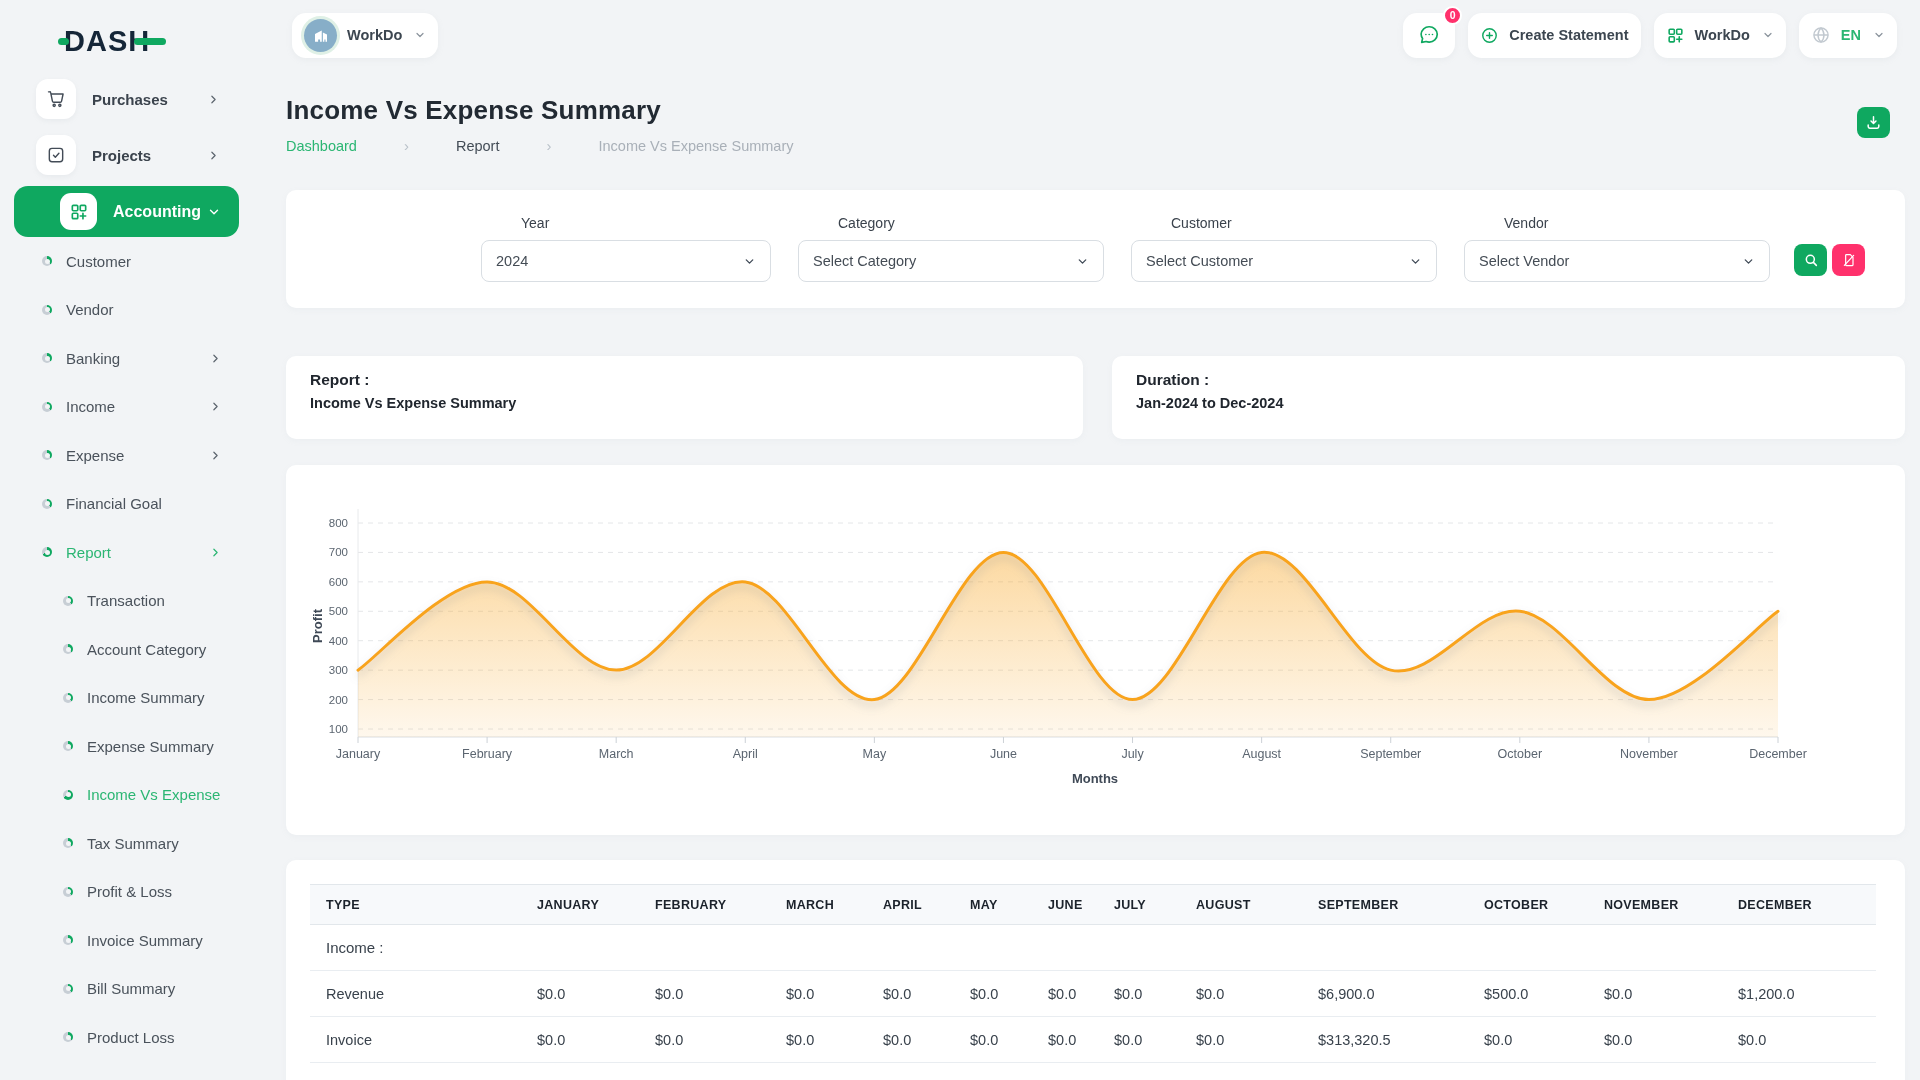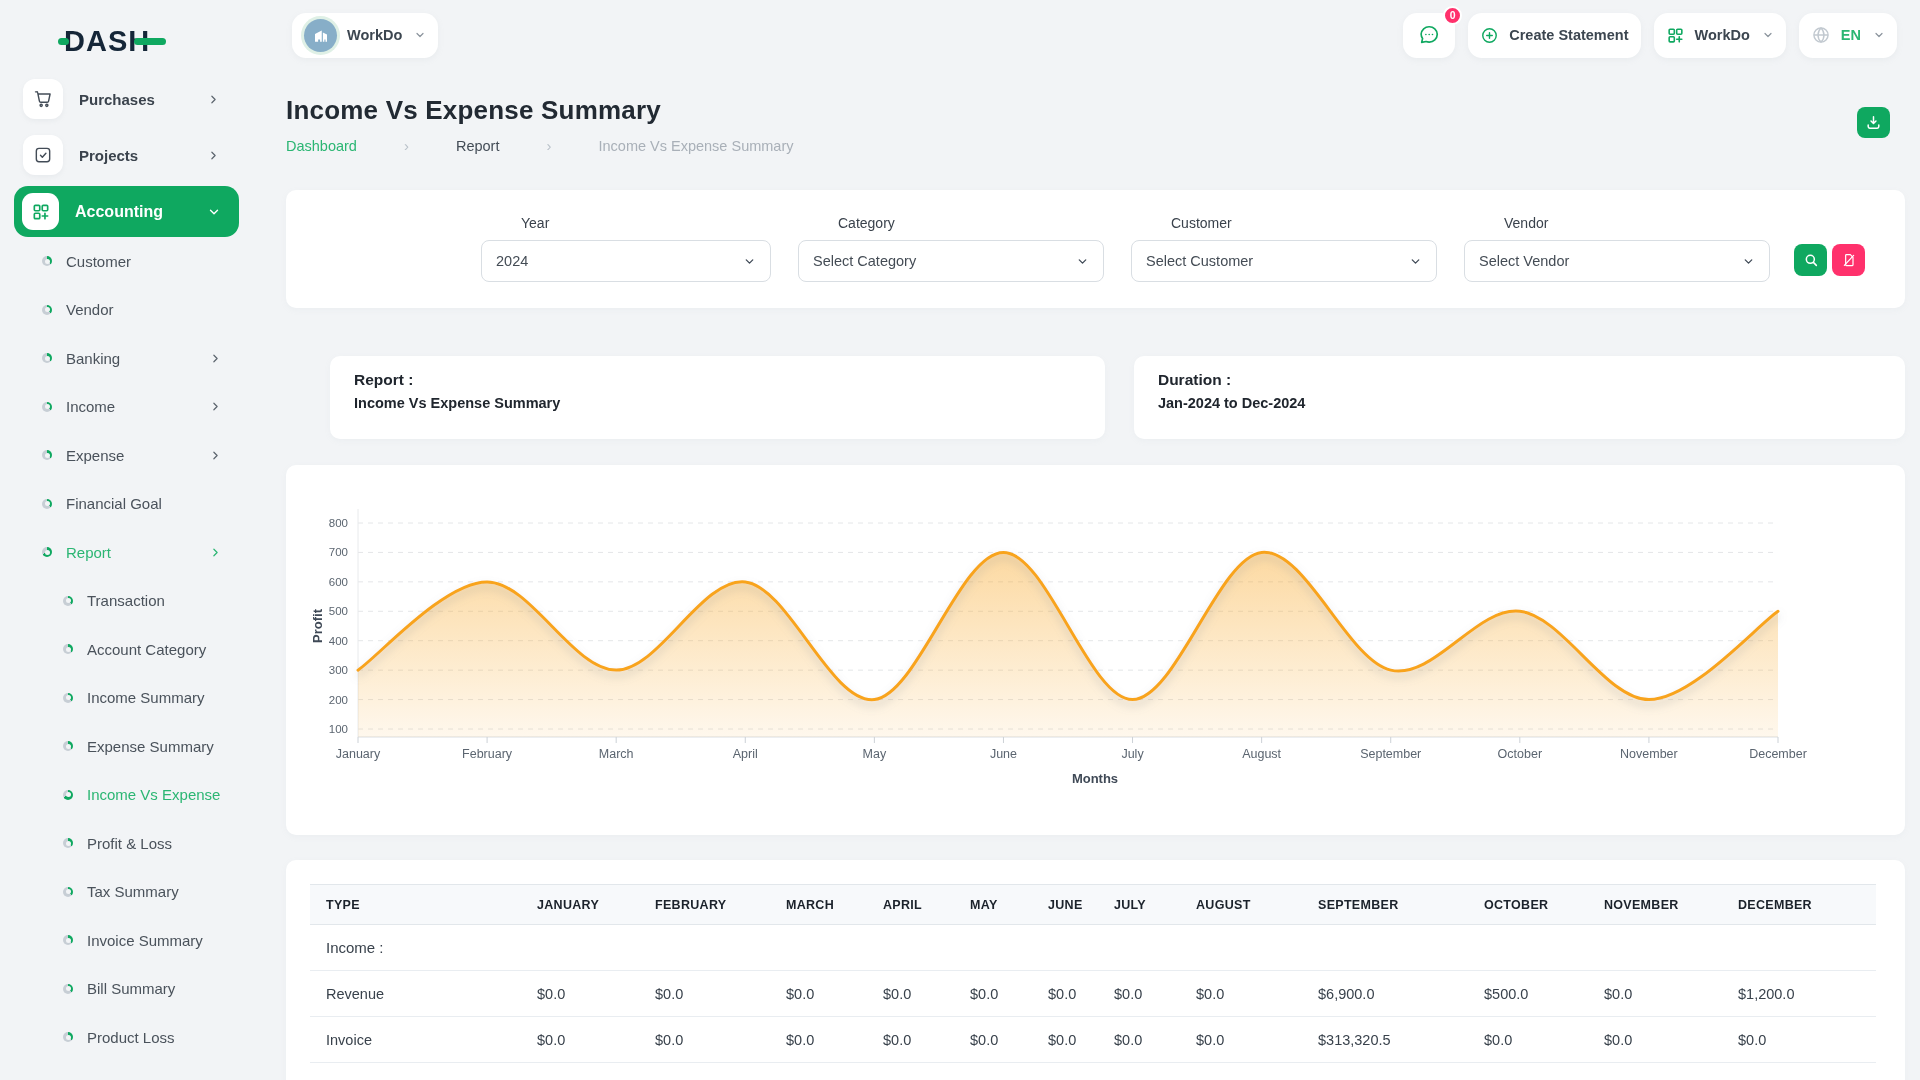--- a/index.html
+++ b/index.html
@@ -11,28 +11,28 @@
   html,body{width:1920px;height:1080px;overflow:hidden;background:var(--bg);}
   button{border:none;background:none;cursor:pointer;font-family:inherit;}
 
   
   .sidebar{position:fixed;left:0;top:0;width:242px;height:1080px;background:var(--bg);z-index:5;}
   .logo{display:flex;align-items:center;margin:26px 0 0 58px;position:relative;height:30px;}
   .logo-dot{width:11px;height:7px;border-radius:4px;background:var(--accent);margin-right:-5px;position:relative;z-index:2;}
   .logo-text{font-size:29px;font-weight:800;color:#152638;letter-spacing:1px;}
   .logo-dash{width:32px;height:7px;border-radius:4px;background:var(--accent);margin-left:-16px;}
   .nav{margin-top:23px;}
-  .mrow{display:flex;align-items:center;position:relative;padding-left:23px;height:40px;margin-bottom:16px;text-align:right;}
+  .mrow{display:flex;align-items:center;position:relative;padding-left:36px;height:40px;margin-bottom:16px;text-align:right;}
   .icon-box{width:40px;height:40px;border-radius:12px;background:#fff;display:flex;align-items:center;justify-content:center;
             box-shadow:0 2px 5px rgba(150,160,170,.10);color:#434c57;flex:none;}
   .icon-box svg{width:20px;height:20px;}
   .mrow .mlabel{margin-left:16px;font-size:15px;font-weight:600;color:#3b434d;}
   .chev-r{position:absolute;right:22px;display:flex;color:#5c646d;}
   .pill{display:flex;align-items:center;position:relative;height:51px;margin:-5px 3px 0 14px;border-radius:14px;
-        background:var(--accent);padding-left:8px;}
+        background:var(--accent);padding-left:8px;justify-content:center;}
   .pill .icon-box{width:37px;height:37px;border-radius:11px;color:var(--accent);box-shadow:none;}
   .pill .mlabel{margin-left:16px;font-size:16px;font-weight:700;color:#fff;}
   .pill .chev-r{color:#fff;right:18px;}
   .srow{display:flex;align-items:center;position:relative;height:48.5px;padding-left:42px;}
   .srow.lvl2{padding-left:63px;}
   .dot{width:10px;height:10px;border-radius:50%;position:relative;flex:none;
        background:conic-gradient(var(--accent) 0 130deg,#c7ced5 130deg 360deg);}
   .dot::after{content:"";position:absolute;inset:2.5px;border-radius:50%;background:var(--bg);}
   .srow .slabel{margin-left:14px;font-size:15px;color:#4a525b;}
   .srow.active .slabel{color:var(--accent-soft);}
@@ -82,21 +82,21 @@
   .selbox{height:42px;border:1px solid var(--selborder);border-radius:8px;background:#fff;display:flex;align-items:center;
           padding:9px 14px;font-size:14.5px;color:#444c55;}
   .selbox .selchev{margin-left:auto;display:flex;color:#3f4956;}
   .sq{position:absolute;top:54px;width:33px;height:32px;border-radius:8px;display:flex;align-items:center;justify-content:center;color:#fff;}
   .sq svg{width:16px;height:16px;}
   .sq.green{left:1508px;background:var(--accent);}
   .sq.pink{left:1546px;background:var(--pink);}
 
   .sumrow{display:flex;gap:29px;margin-top:48px;}
   .sum{height:83px;padding:15px 24px 0 24px;}
-  .sum.a{width:797px;margin-left:44px;} .sum.b{width:793px;}
+  .sum.a{width:797px;} .sum.b{width:793px;}
   .sum-label{font-size:15.5px;font-weight:700;color:#20262e;}
   .sum-value{font-size:14.5px;font-weight:700;color:#20262e;margin-top:6px;}
 
   .chartcard{margin-top:26px;height:370px;}
   .chartcard svg{display:block;}
 
   .tablecard{margin-top:25px;height:330px;padding:24px 29px 0 24px;overflow:hidden;}
   table{border-collapse:collapse;table-layout:fixed;width:1566px;}
   thead th{background:#f7f9fb;border-top:1px solid #e2e7eb;border-bottom:1px solid #e2e7eb;height:40px;
            font-size:12.5px;font-weight:700;color:#1b222b;text-align:left;padding:0 8px 0 16px;letter-spacing:.3px;}
@@ -221,25 +221,25 @@
       <div class="srow lvl2">
         <span class="dot"></span>
         <span class="slabel">Expense Summary</span>
       </div>
       <div class="srow lvl2 active">
         <span class="dot"></span>
         <span class="slabel">Income Vs Expense</span>
       </div>
       <div class="srow lvl2">
         <span class="dot"></span>
+        <span class="slabel">Tax Summary</span>
+      </div>
+      <div class="srow lvl2">
+        <span class="dot"></span>
         <span class="slabel">Profit &amp; Loss</span>
-      </div>
-      <div class="srow lvl2">
-        <span class="dot"></span>
-        <span class="slabel">Tax Summary</span>
       </div>
       <div class="srow lvl2">
         <span class="dot"></span>
         <span class="slabel">Invoice Summary</span>
       </div>
       <div class="srow lvl2">
         <span class="dot"></span>
         <span class="slabel">Bill Summary</span>
       </div>
       <div class="srow lvl2">

